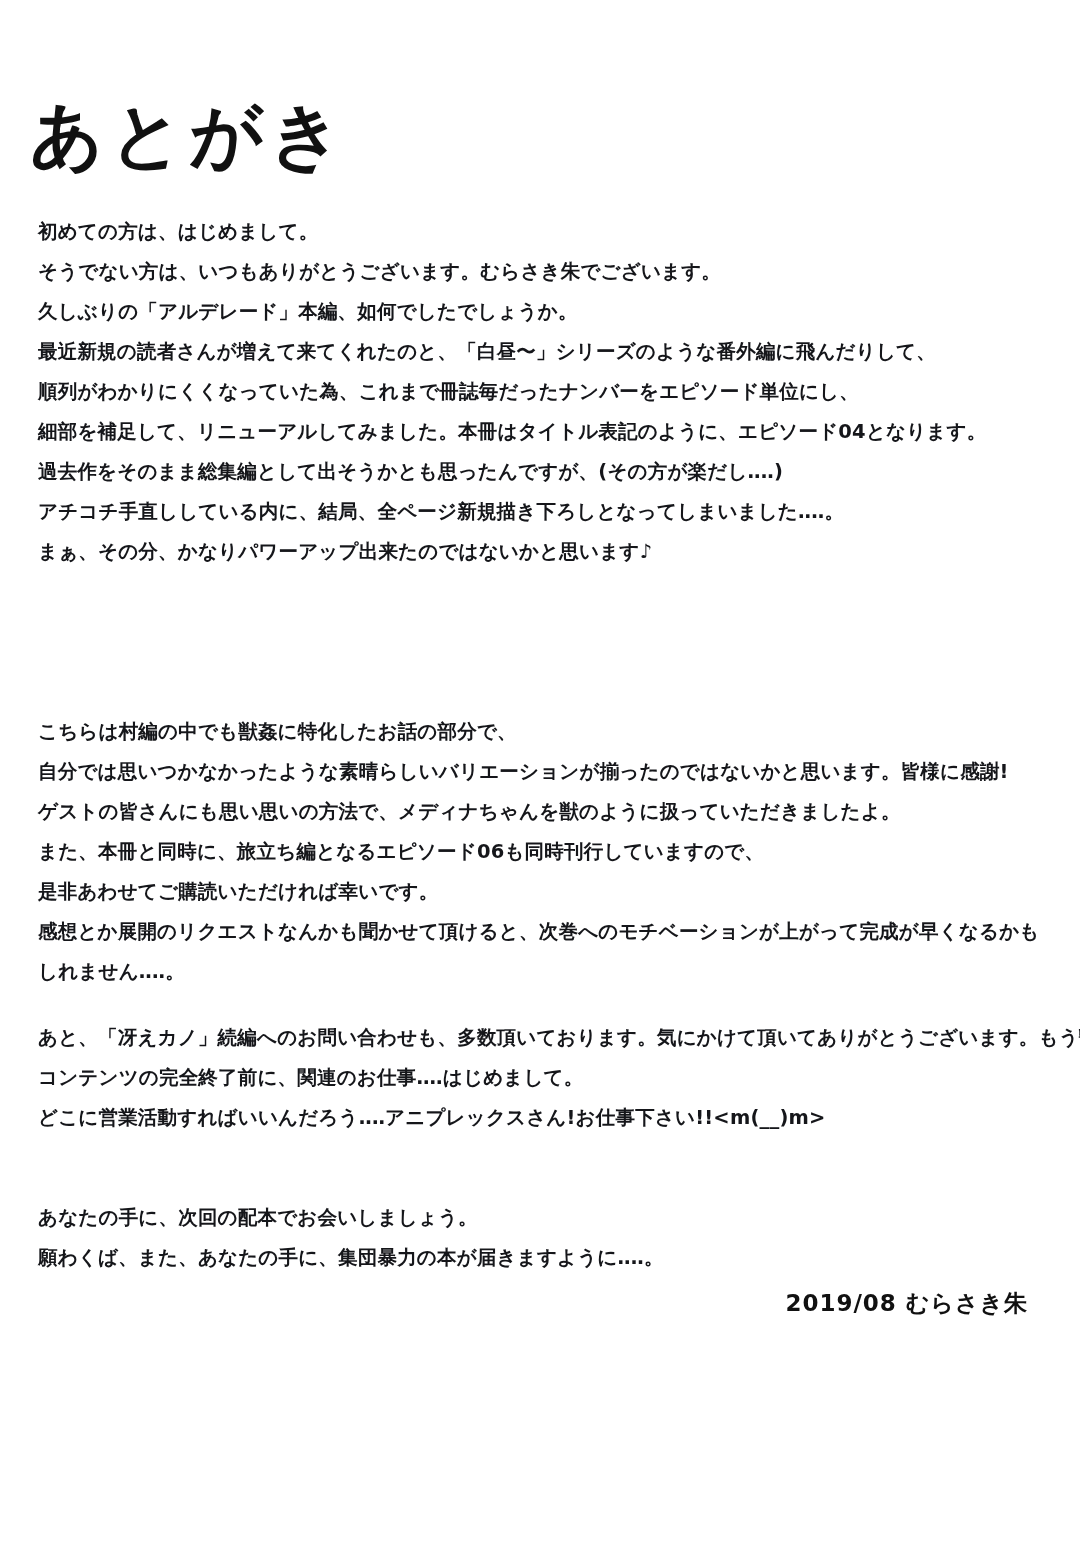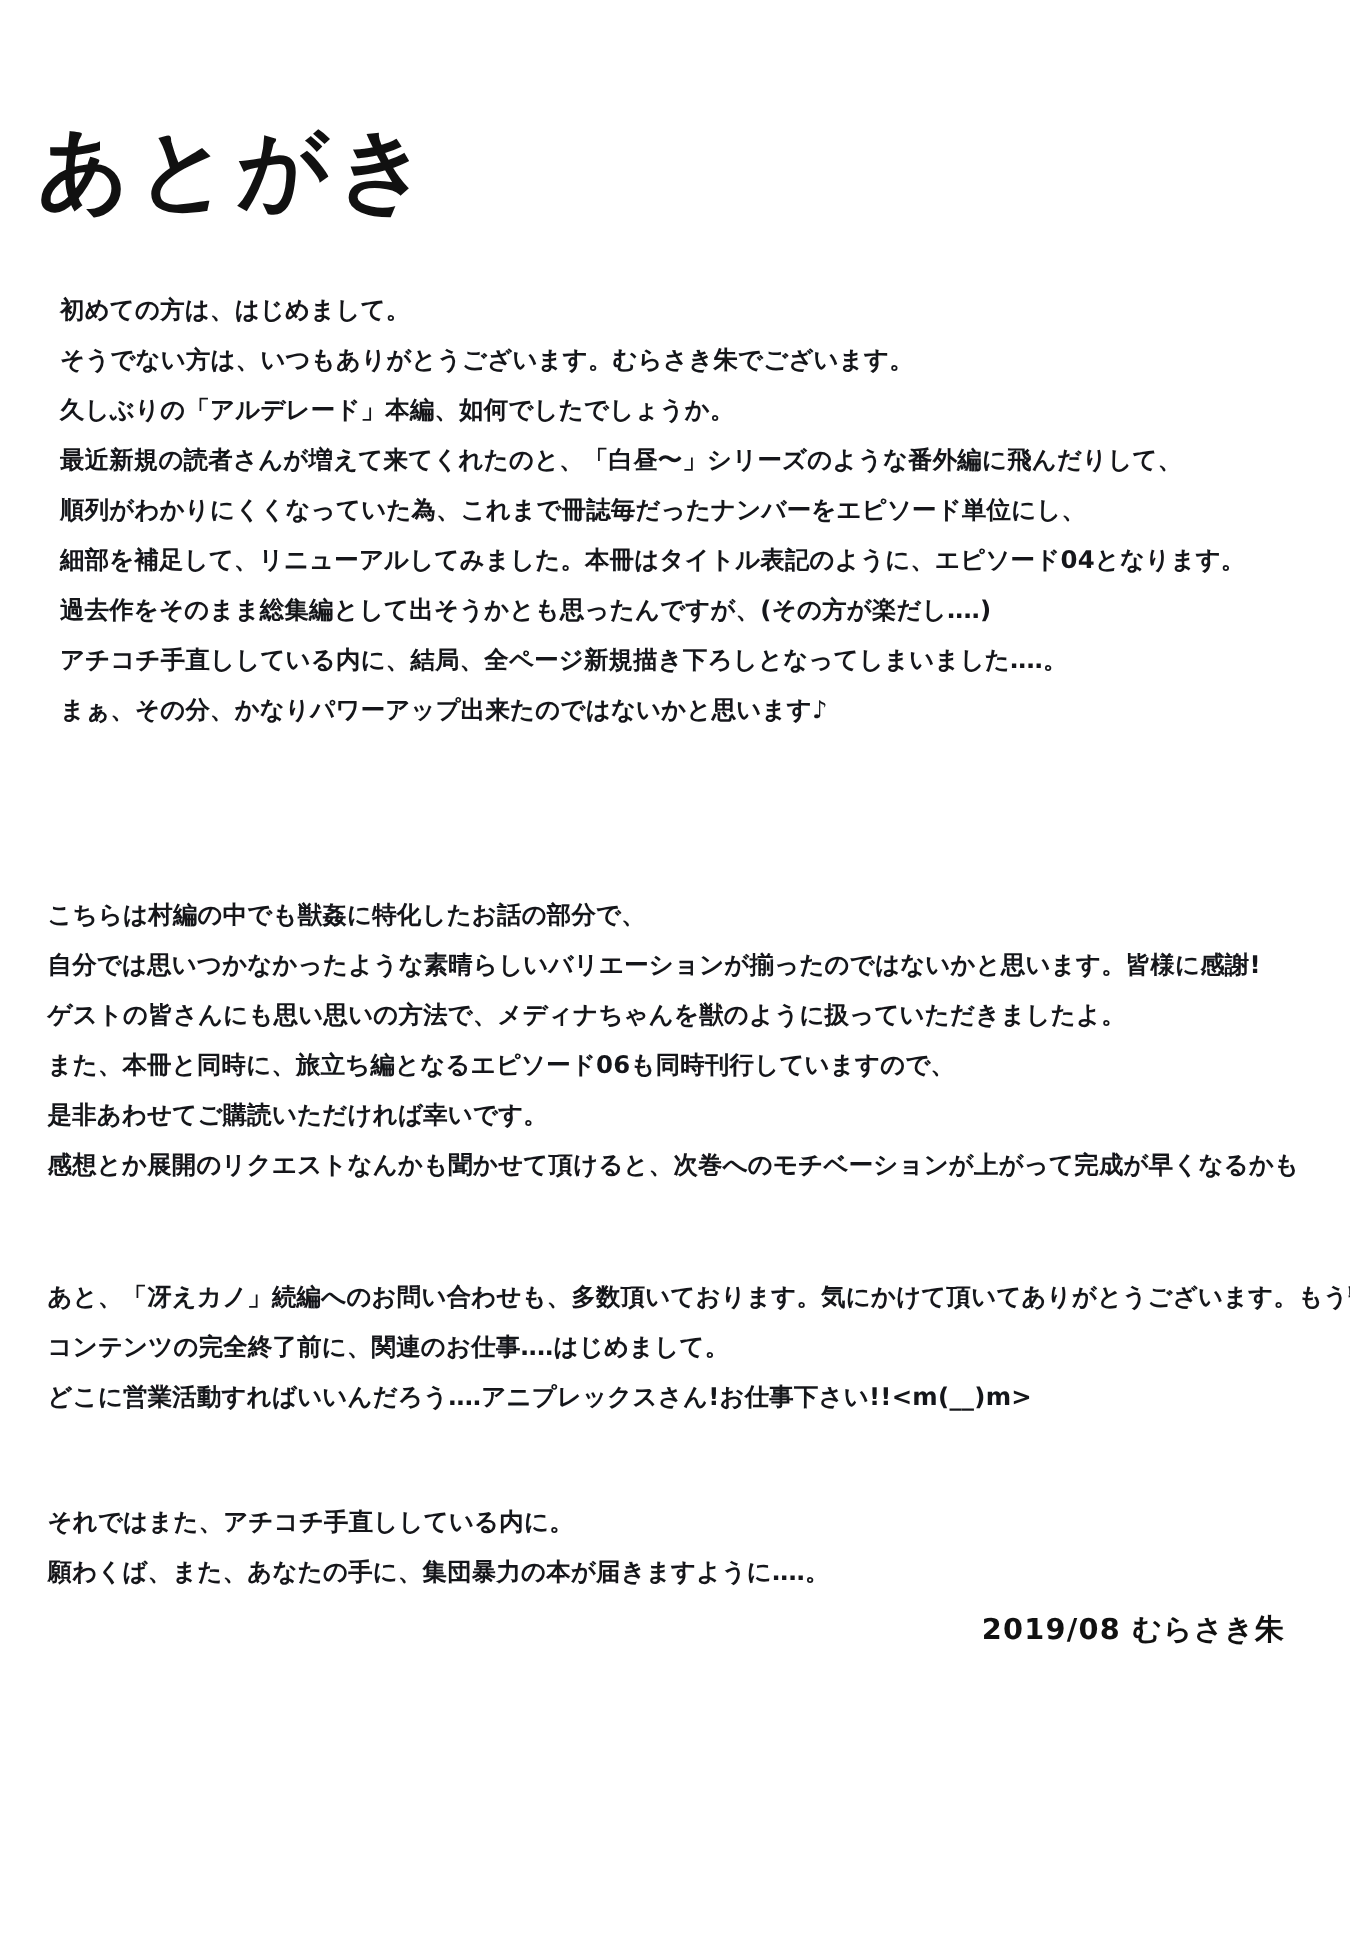--- a/index.html
+++ b/index.html
@@ -36,21 +36,21 @@
   .body-block {
     position: absolute;
     left: 38px;
     width: 1000px;
     font-size: 19.5px;
     line-height: 40px;
     color: #15161a;
     font-weight: 600;
     letter-spacing: 0.2px;
   }
-  #para1 { top: 228px; margin-left: 10px; }
+  #para1 { top: 212px; }
   #para2 { top: 700px; margin-top: 12px; }
   #para3 { top: 1018px; }
   #para4 { top: 1198px; }
 
   .body-block p {
     margin: 0;
     white-space: nowrap;
   }
   .signature {
     position: absolute;
@@ -82,28 +82,29 @@
     <p>まぁ、その分、かなりパワーアップ出来たのではないかと思います♪</p>
   </div>
 
   <div class="body-block" id="para2">
     <p>こちらは村編の中でも獣姦に特化したお話の部分で、</p>
     <p>自分では思いつかなかったような素晴らしいバリエーションが揃ったのではないかと思います。皆様に感謝!</p>
     <p>ゲストの皆さんにも思い思いの方法で、メディナちゃんを獣のように扱っていただきましたよ。</p>
     <p>また、本冊と同時に、旅立ち編となるエピソード06も同時刊行していますので、</p>
     <p>是非あわせてご購読いただければ幸いです。</p>
     <p>感想とか展開のリクエストなんかも聞かせて頂けると、次巻へのモチベーションが上がって完成が早くなるかも</p>
+    <p>しれません‥‥。</p>
   </div>
 
   <div class="body-block" id="para3">
     <p>あと、「冴えカノ」続編へのお問い合わせも、多数頂いております。気にかけて頂いてありがとうございます。もう暫くお待ち下さい。</p>
     <p>コンテンツの完全終了前に、関連のお仕事‥‥はじめまして。</p>
     <p>どこに営業活動すればいいんだろう‥‥アニプレックスさん!お仕事下さい!!&lt;m(__)m&gt;</p>
   </div>
 
   <div class="body-block" id="para4">
-    <p>それではまた、アチコチ手直ししている内に。</p>
+    <p>あなたの手に、次回の配本でお会いしましょう。</p>
     <p>願わくば、また、あなたの手に、集団暴力の本が届きますように‥‥。</p>
   </div>
 
   <div class="signature">2019/08 むらさき朱</div>
 
 </div>
 
 </body></html>

